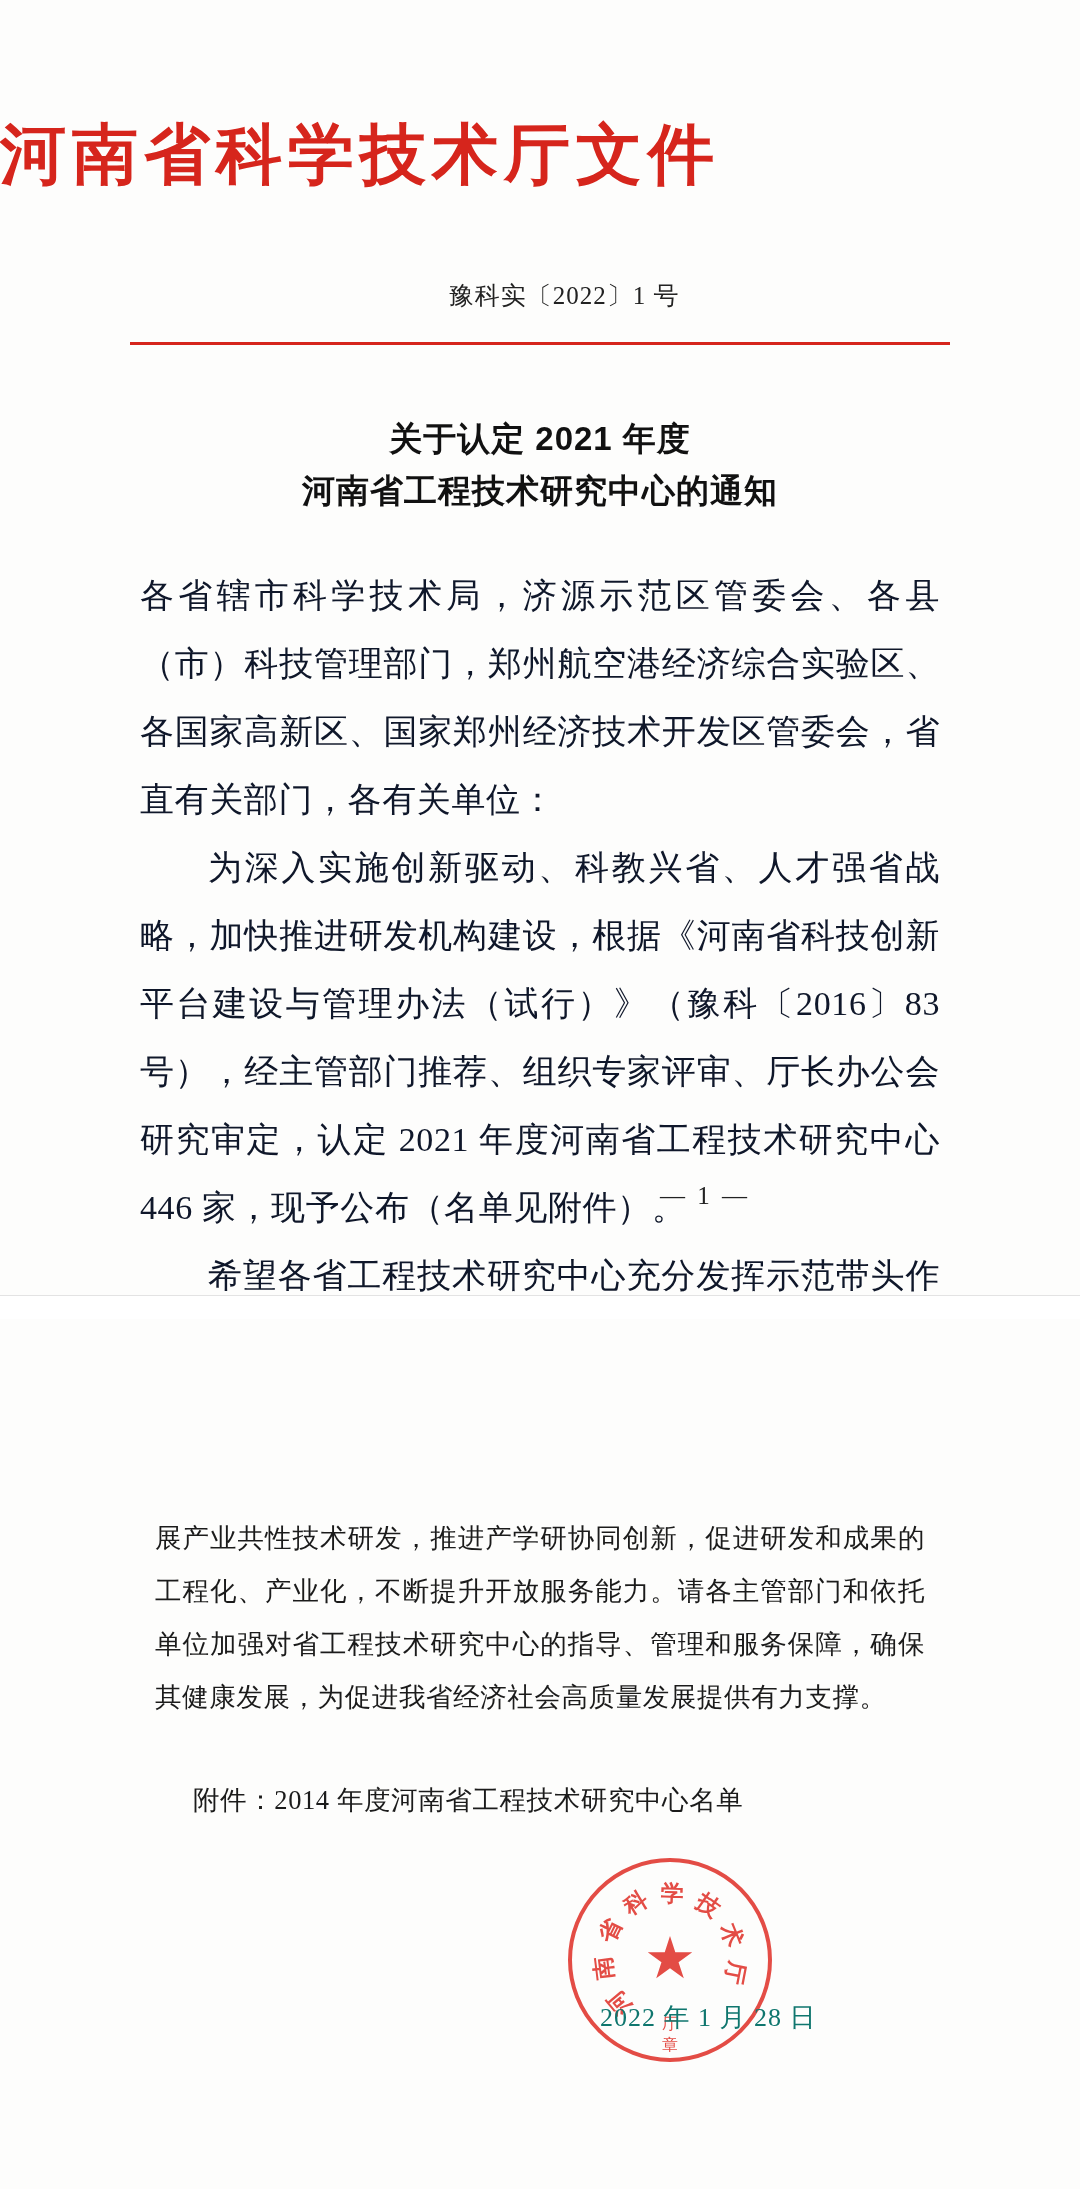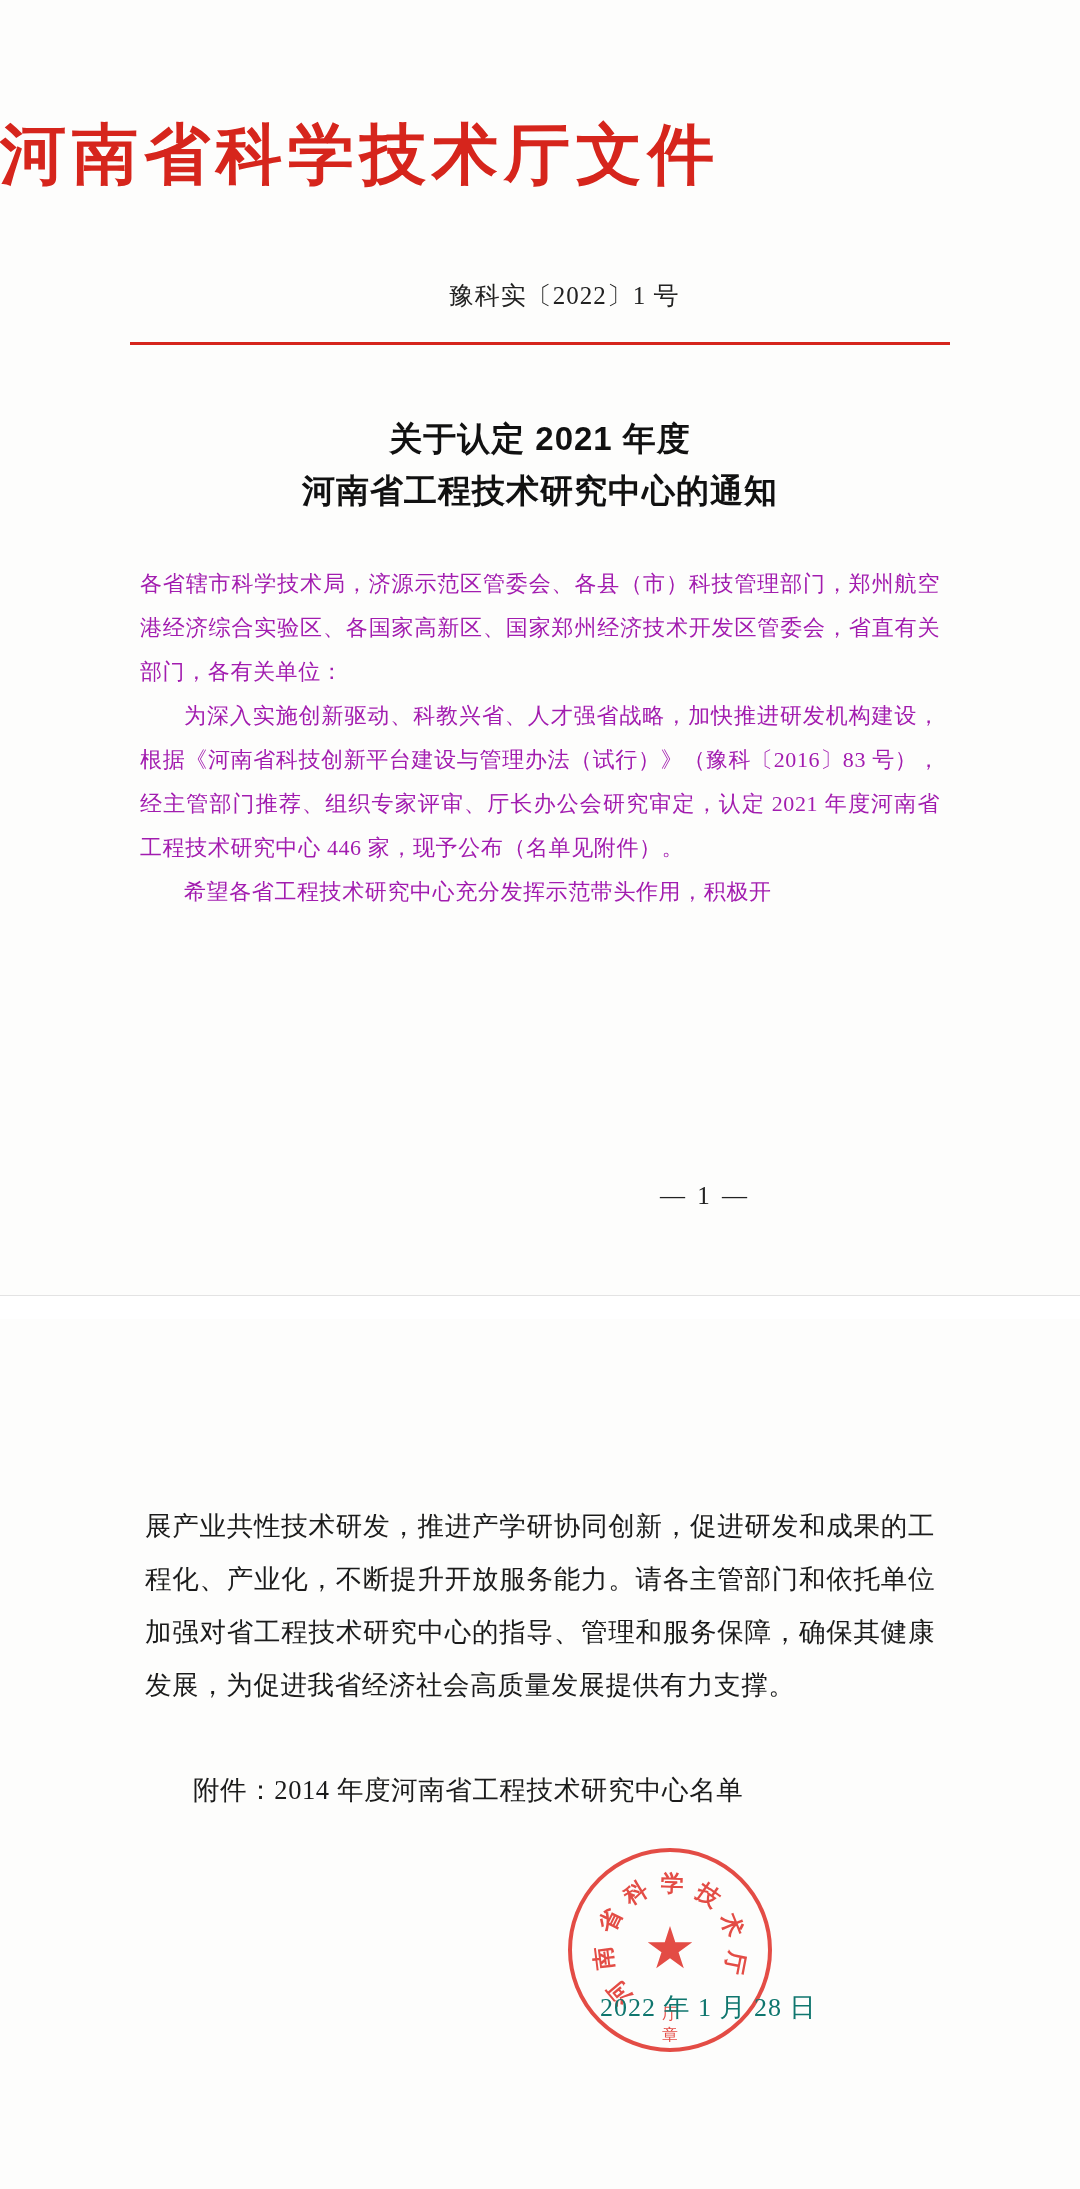--- a/index.html
+++ b/index.html
@@ -70,24 +70,24 @@
     letter-spacing: 1px;
     color: #111;
   }
   .doc-title .line2 {
     display: block;
   }
 
   .body-block {
     margin: 44px auto 0 auto;
     width: 800px;
-    font-size: 22px;
+    font-size: 34px;
     line-height: 2.0;
     letter-spacing: 0.6px;
-    color: #a21caf;
+    color: #0f172a;
     text-align: justify;
     text-justify: inter-ideograph;
   }
   .body-block p {
     margin: 0;
   }
   .indent {
     text-indent: 2em;
   }
 
@@ -129,21 +129,21 @@
     margin: 0 auto;
     width: 800px;
     padding-top: 178px;
     font-size: 26.5px;
     line-height: 2.0;
     letter-spacing: 0.6px;
     color: #1b1b1b;
     text-align: justify;
     text-justify: inter-ideograph;
   }
-  .body-block2 p { margin: 5px; font-family: Liberation Mono, monospace; }
+  .body-block2 p { margin: 15px; }
 
   .attachment {
     margin: 58px auto 0 auto;
     width: 800px;
     font-size: 26.5px;
     letter-spacing: 0.6px;
     text-indent: 2em;
     color: #1b1b1b;
   }
 

